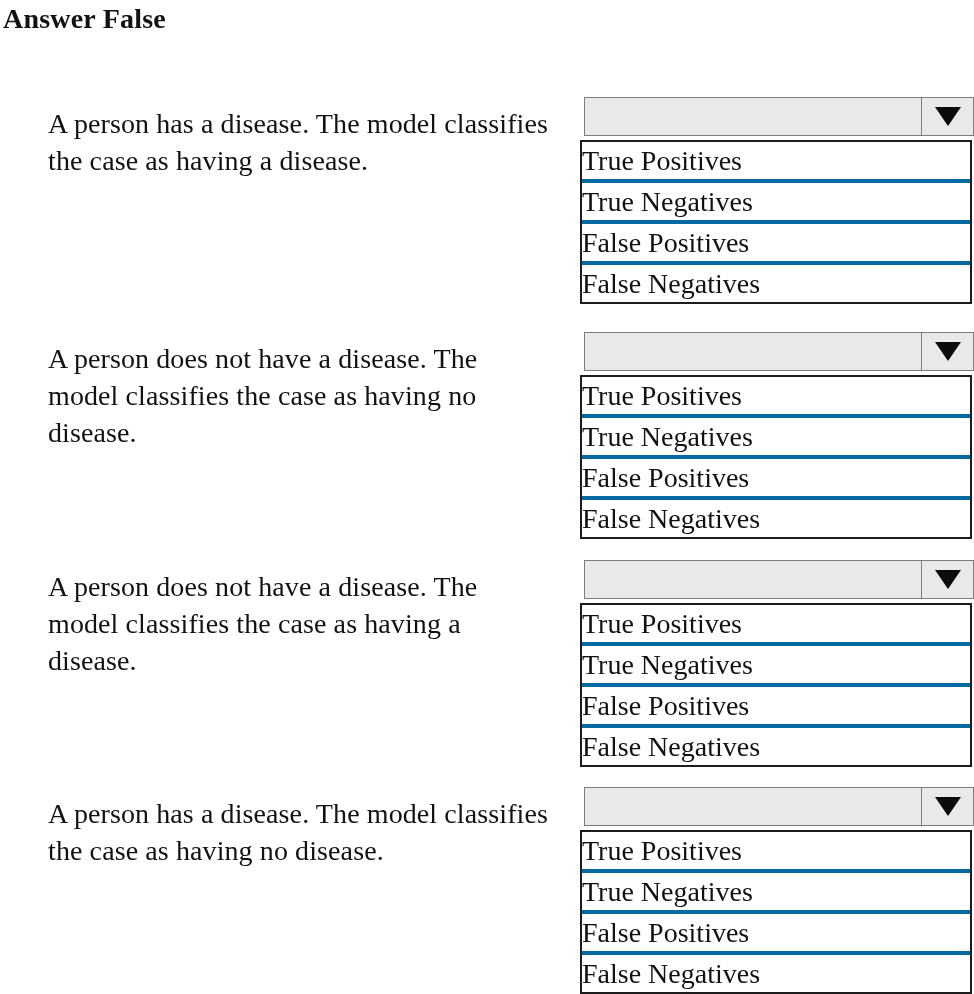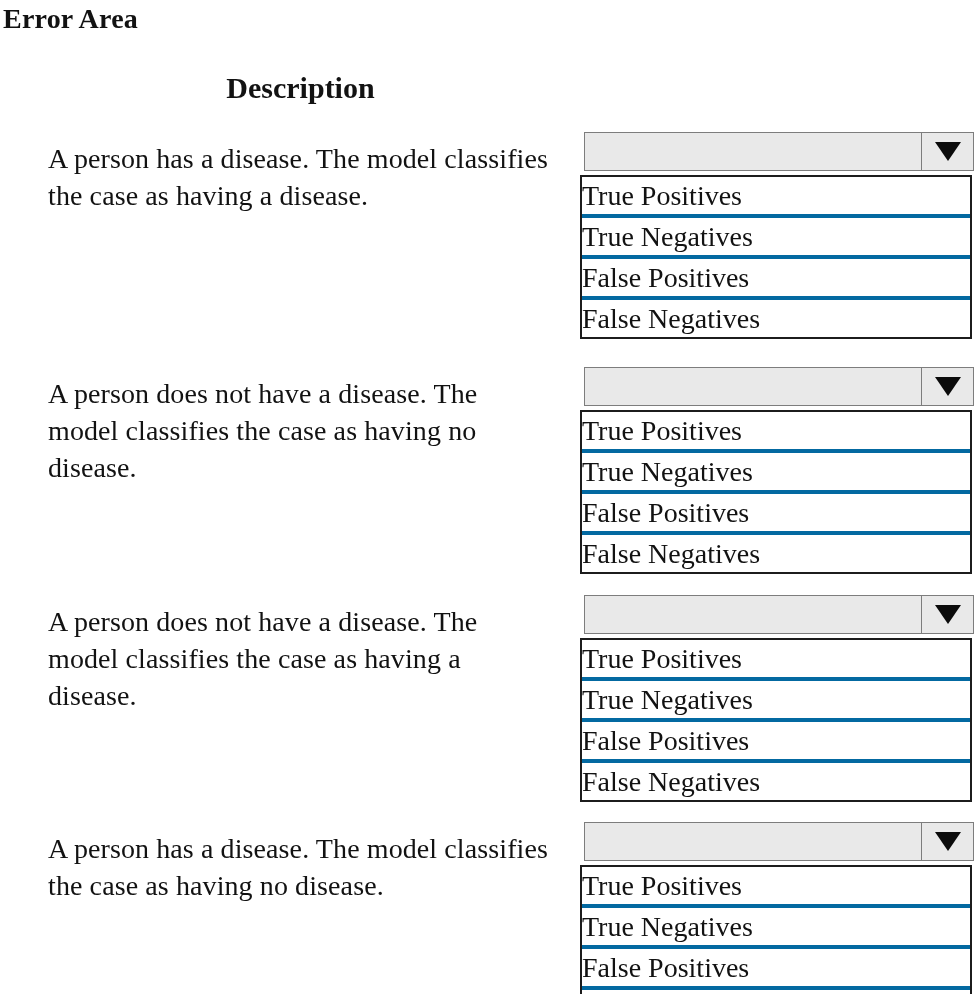--- a/index.html
+++ b/index.html
@@ -53,24 +53,23 @@
   }
   .option {
     height:37px; line-height:37px; font-size:28px;
     white-space:nowrap; overflow:hidden;
   }
   .option + .option { border-top:4px solid #0369a1; }
 </style>
 </head>
 <body>
 
-<div class="page-title">Error Area</div>
+<div class="page-title">Answer False</div>
 
 <div class="col-headers">
-  <div class="col-header desc-header">Description</div>
 </div>
 
 <div class="rows">
 
   <div class="row">
     <div class="desc">A person has a disease. The model classifies the case as having a disease.</div>
     <div class="dd-col">
       <div class="select-box">
         <span class="select-value"></span>
         <span class="arrow-cell">

